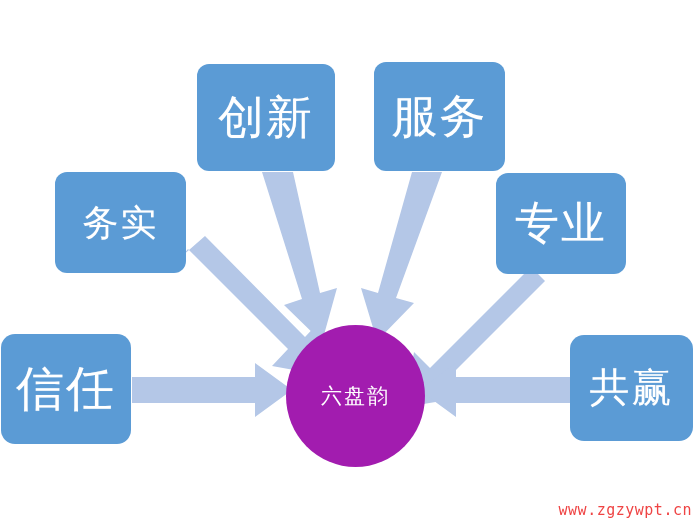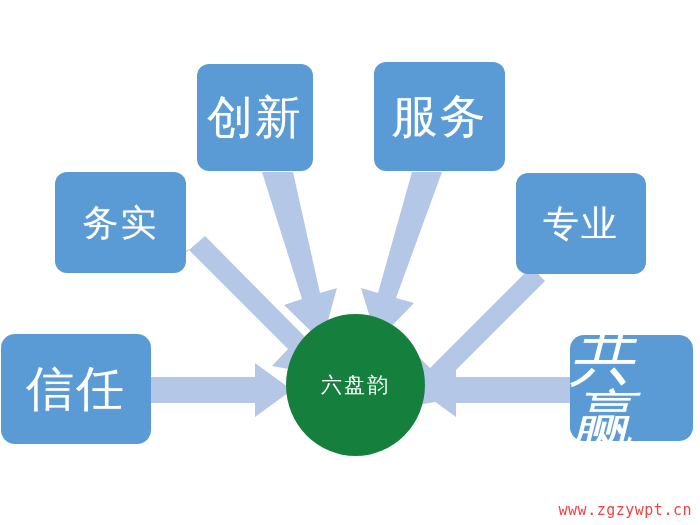--- a/index.html
+++ b/index.html
@@ -34,34 +34,34 @@
     color: #ffffff;
     font-family: "Liberation Serif", "DejaVu Serif", serif;
     letter-spacing: 2px;
     line-height: 1;
     box-sizing: border-box;
     text-shadow: 0 0 1px rgba(255,255,255,0.35);
   }
   .node-box.corner {
     border-radius: 14px;
   }
-  #node-chuangxin { left: 197px; top: 64px;  width: 116px; height: 107px; font-size: 46px; }
+  #node-chuangxin { left: 197px; top: 64px;  width: 138px; height: 107px; font-size: 46px; }
   #node-fuwu      { left: 374px; top: 62px;  width: 131px; height: 109px; font-size: 46px; }
   #node-wushi     { left: 55px;  top: 172px; width: 131px; height: 101px; font-size: 36px; }
-  #node-zhuanye   { left: 516px; top: 173px; width: 130px; height: 101px; font-size: 36px; }
-  #node-xinren    { left: 1px;   top: 334px; width: 150px; height: 110px; font-size: 48px; }
-  #node-gongying  { left: 570px; top: 335px; width: 123px; height: 106px; font-size: 64px; font-style: italic; }
+  #node-zhuanye   { left: 496px; top: 173px; width: 130px; height: 101px; font-size: 44px; }
+  #node-xinren    { left: 1px;   top: 334px; width: 130px; height: 110px; font-size: 48px; }
+  #node-gongying  { left: 570px; top: 335px; width: 123px; height: 106px; font-size: 40px; }
 
   #center-node {
     position: absolute;
     left: 286px;
-    top: 314px;
+    top: 325px;
     width: 139px;
     height: 142px;
-    background: #15803d;
+    background: #a21caf;
     border-radius: 50%;
     display: flex;
     align-items: center;
     justify-content: center;
     color: #ffffff;
     font-size: 21px;
     letter-spacing: 2px;
     font-family: "Liberation Serif", "DejaVu Serif", serif;
     box-sizing: border-box;
   }

